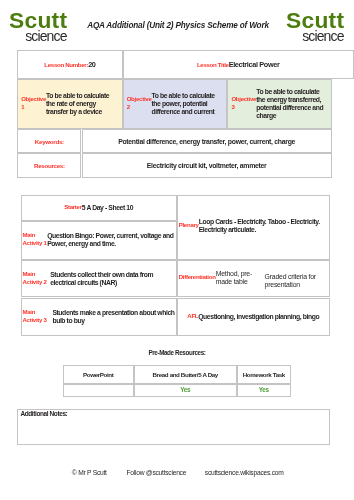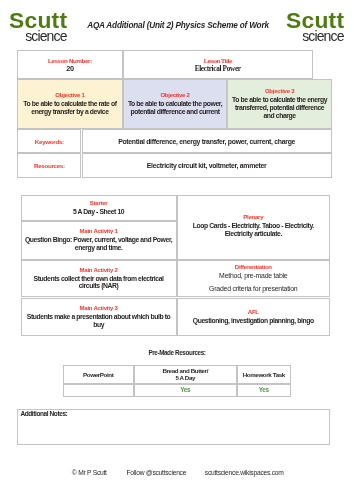--- a/index.html
+++ b/index.html
@@ -28,28 +28,27 @@
 
   #doc-title{
     position:absolute;left:68px;top:22.1px;width:220px;text-align:center;
     font-size:8.2px;font-weight:bold;color:#231f20;letter-spacing:-0.18px;line-height:8px;font-style:italic;
   }
 
   
   .cell{
     position:absolute;box-sizing:border-box;
     border:0.8px solid #c4c4c4;
-    display:flex;flex-direction:column;align-items:center;justify-content:center;
-    text-align:center;
+    display:flex;align-items:center;justify-content:center;
   }
   .lbl{color:#ff3229;font-weight:bold;}
 
   
   #cell-lesson-number{left:17.2px;top:49.5px;width:105.5px;height:29.9px;padding-top:1.6px;}
-  #cell-lesson-title{left:122.7px;top:49.5px;width:190px;height:29.9px;padding-top:1.6px;font-family:Liberation Serif, serif;}
+  #cell-lesson-title{left:122.7px;top:49.5px;width:231px;height:29.9px;padding-top:1.6px;}
   .t-head .lbl{font-size:6.15px;line-height:8.4px;letter-spacing:-0.33px;}
   .t-head .val{font-size:7.3px;font-weight:bold;line-height:8.1px;letter-spacing:-0.35px;}
 
   #cell-obj1{left:17.2px;top:79.4px;width:105.5px;height:49.5px;}
   #cell-obj2{left:122.7px;top:79.4px;width:104.7px;height:49.5px;}
   #cell-obj3{left:227.4px;top:79.4px;width:104.4px;height:49.5px;}
   .obj{padding:2px 3px;}
   .obj .lbl{font-size:6.05px;line-height:7.9px;letter-spacing:-0.27px;}
   .obj .val{font-size:6.8px;font-weight:bold;line-height:7.9px;letter-spacing:-0.4px;}
   .c-cream{background:#fdf2d2;}

